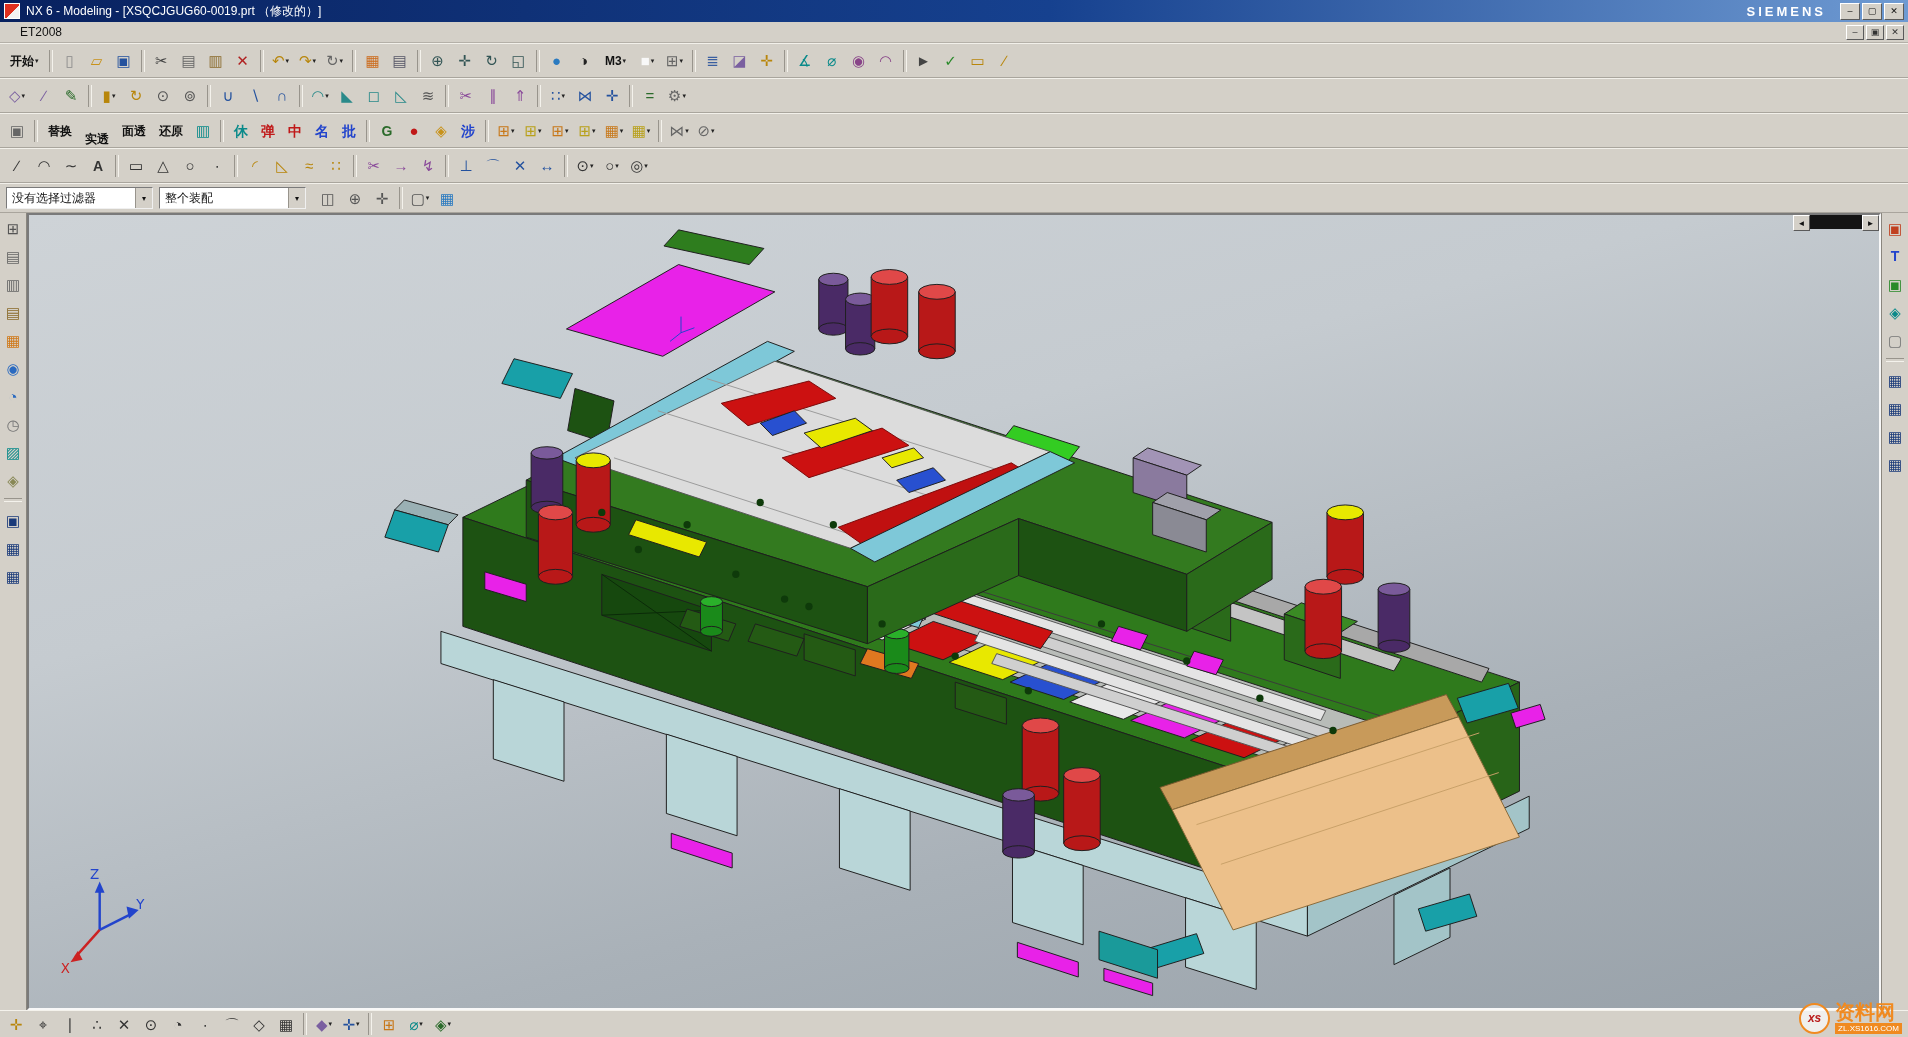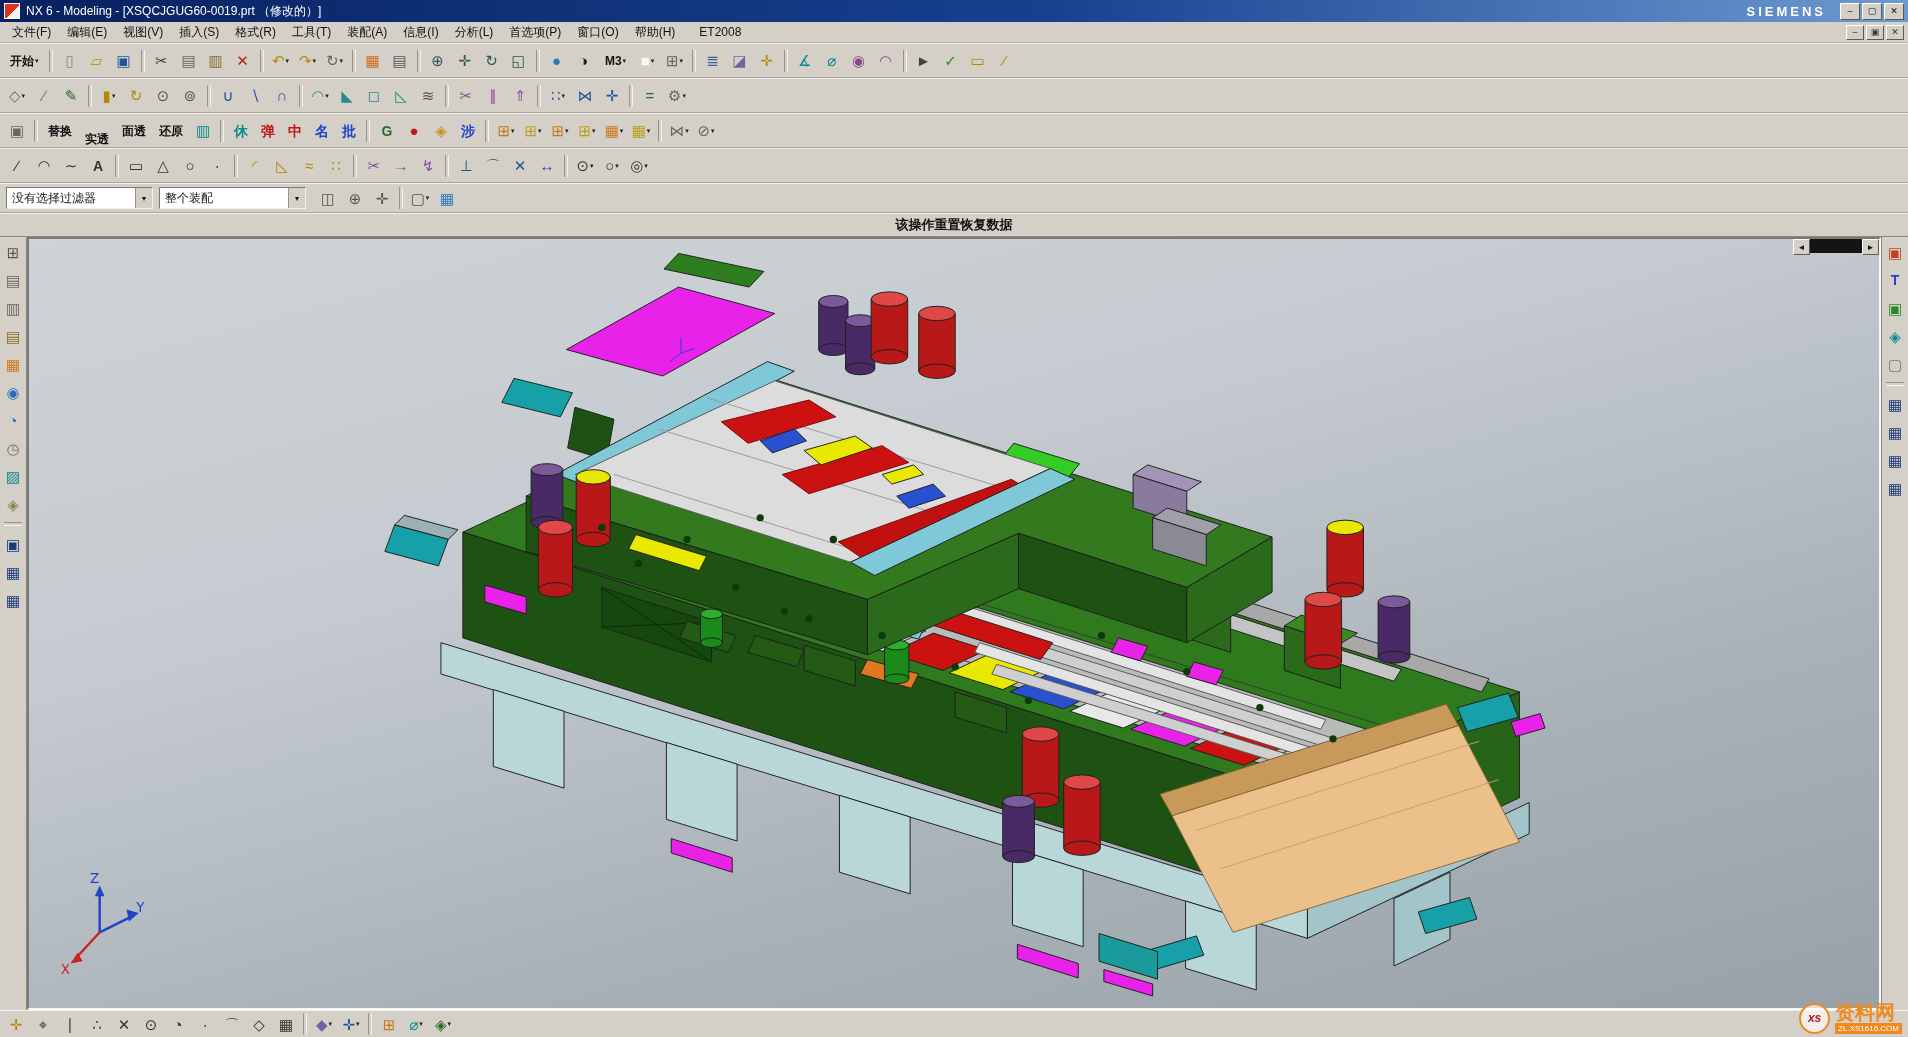--- a/index.html
+++ b/index.html
@@ -94,34 +94,20 @@
         <span class="tb-btn">
           <span class="glyph" style="color: rgb(17, 17, 17);">▢</span>
         </span>
         <span class="tb-btn">
           <span class="glyph" style="color: rgb(17, 17, 17);">✕</span>
         </span>
       </span>
   </div>
 
   <div class="menubar">
-    <span class="menu-items">
-        <span class="menu-item">文件(F)</span>
-        <span class="menu-item">编辑(E)</span>
-        <span class="menu-item">视图(V)</span>
-        <span class="menu-item">插入(S)</span>
-        <span class="menu-item">格式(R)</span>
-        <span class="menu-item">工具(T)</span>
-        <span class="menu-item">装配(A)</span>
-        <span class="menu-item">信息(I)</span>
-        <span class="menu-item">分析(L)</span>
-        <span class="menu-item">首选项(P)</span>
-        <span class="menu-item">窗口(O)</span>
-        <span class="menu-item">帮助(H)</span>
-      </span>
     <span class="menu-extra">ET2008</span>
     <span class="fill"></span>
     <span class="winctl">
         <span class="tb-btn">
           <span class="glyph" style="color: rgb(51, 51, 51);">–</span>
         </span>
         <span class="tb-btn">
           <span class="glyph" style="color: rgb(51, 51, 51);">▣</span>
         </span>
         <span class="tb-btn">
@@ -513,23 +499,20 @@
         <span class="tb-btn">
           <span class="glyph" style="color: rgb(85, 85, 85);">▢</span>
           <span class="ddarrow">▾</span>
         </span>
         <span class="tb-btn">
           <span class="glyph" style="color: rgb(42, 122, 192);">▦</span>
         </span>
       </span>
   </div>
 
-  <div class="promptbar">
-    <span>该操作重置恢复数据</span>
-  </div>
 
   <div class="main">
 
     <div class="sidebar leftbar">
         <span class="tb-btn">
           <span class="glyph" style="color: rgb(85, 85, 85);">⊞</span>
         </span>
         <span class="tb-btn">
           <span class="glyph" style="color: rgb(102, 102, 102);">▤</span>
         </span>

